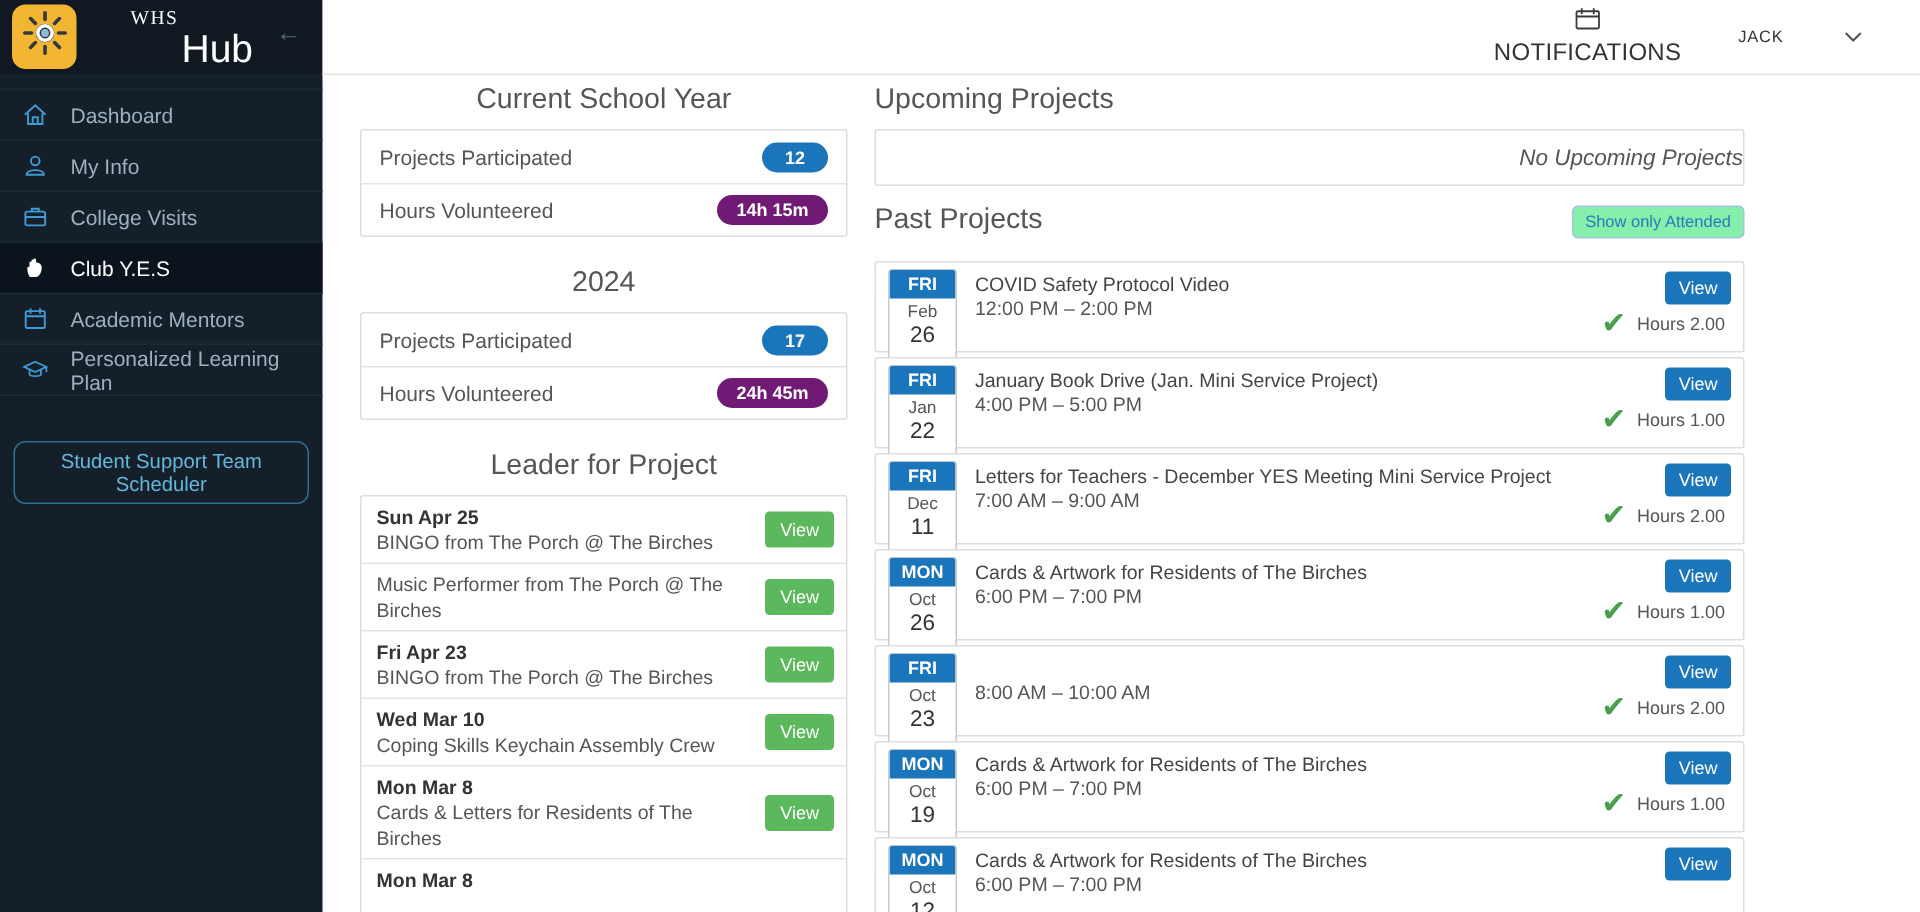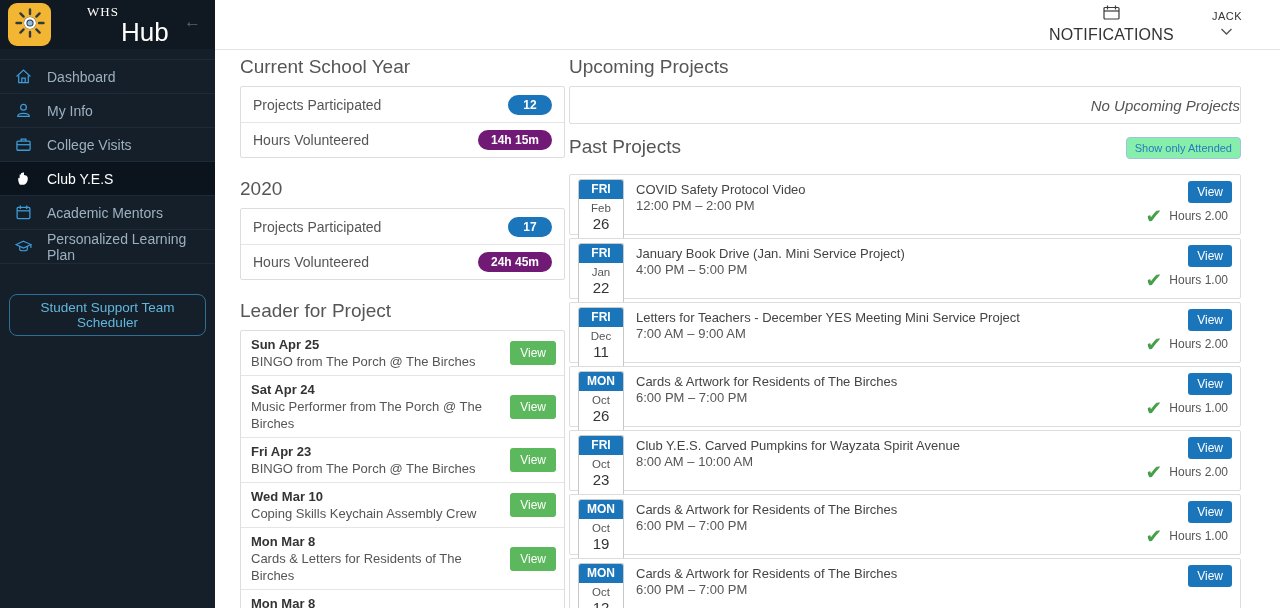--- a/index.html
+++ b/index.html
@@ -27,48 +27,48 @@
   .scheduler-wrap { padding:30px 9px 0 9px; }
   .scheduler-btn { width:100%; background:transparent; border:1px solid #2e6f96; border-radius:8px;
     color:#63b7dc; font-size:13.5px; padding:5px 0; cursor:pointer; font-family:inherit; }
 
   
   .topbar { position:absolute; left:215px; top:0; width:1065px; height:50px; background:#fff;
     border-bottom:1px solid #e3e3e3; display:flex; align-items:center; justify-content:flex-end; }
   .notif { display:flex; flex-direction:column; align-items:center; margin-right:38px; cursor:pointer; }
   .notif-icon svg { width:17px; height:15px; color:#3a3a3a; }
   .notif-label { font-size:16px; color:#333; margin-top:2px; letter-spacing:.2px; }
-  .user { display:flex; flex-direction:column; align-items:center; margin-right:38px; cursor:pointer; }
+  .user { display:flex; align-items:center; margin-right:38px; cursor:pointer;gap:40px; }
   .user-name { font-size:11px; color:#333; letter-spacing:.5px; }
   .chev svg { width:13px; height:8px; color:#555; margin-top:2px; }
 
   
   .main { position:absolute; left:215px; top:50px; width:1065px; height:558px; display:flex; }
   h2.sec { font-size:19px; font-weight:400; color:#565656; }
 
   .left-col { width:325px; margin-left:25px; }
-  .left-col h2.sec { margin:6px 0 8px; }
+  .left-col h2.sec { margin:6px 0 8px;text-align:center; }
   .stat-card { border:1px solid #ddd; border-radius:2px; background:#fff; }
   .stat-row { height:35px; display:flex; align-items:center; justify-content:space-between; padding:0 12px; }
   .stat-row + .stat-row { border-top:1px solid #e5e5e5; }
   .stat-label { font-size:14px; color:#555; }
   .pill { color:#fff; font-size:12px; font-weight:bold; border-radius:11px; padding:3px 13px; min-width:44px; text-align:center; }
   .pill.blue { background:#1b75ba; }
   .pill.green { background:#701a75; }
   .gap-lg { height:14px; }
 
   .leader-card { border:1px solid #ddd; border-radius:2px; background:#fff; }
   .leader-row { position:relative; padding:5px 70px 5px 10px; border-bottom:1px solid #e5e5e5; min-height:44px; }
   .leader-row:last-child { border-bottom:none; }
   .leader-date { font-size:13px; font-weight:bold; color:#333; line-height:17px; }
   .leader-desc { font-size:13px; color:#555; line-height:17px; }
   .view-btn-green { position:absolute; right:8px; top:50%; transform:translateY(-50%);
     background:#5cb85c; color:#fff; border:none; border-radius:3px; font-size:12px; padding:5px 10px; cursor:pointer; font-family:inherit;}
 
-  .right-col { margin-left:4px; width:672px; }
+  .right-col { margin-left:18px; width:580px; }
   .right-col h2.sec { margin:6px 0 8px; }
   .upcoming-card { border:1px solid #ddd; border-radius:2px; height:38px; display:flex;
     align-items:center; justify-content:flex-end; margin-bottom:4px; }
   .upcoming-empty { font-size:15px; font-style:italic; color:#555; }
   .past-head { display:flex; align-items:center; justify-content:space-between; margin:6px 0 8px; }
   .filter-btn { background:#86efac; border:1px solid #9fc3e0; border-radius:4px; color:#2a7ab9;
     font-size:11px; padding:4px 8px; cursor:pointer; font-family:inherit; }
   .past-card { position:relative; border:1px solid #ddd; border-radius:2px; height:61px; margin-bottom:3px; background:#fff; }
   .date-badge { position:absolute; left:8px; top:4px; width:46px; border:1px solid #c9c9c9;
     border-bottom:2px solid #1b75ba; border-radius:3px; text-align:center; overflow:hidden; background:#fff; }
@@ -223,21 +223,21 @@
           </div>
 
           <div class="stat-row">
             <span class="stat-label">Hours Volunteered</span>
             <span class="pill green">14h 15m</span>
           </div>
 
       </div>
 
       <div class="gap-lg"></div>
-      <h2 class="sec">2020</h2>
+      <h2 class="sec">2024</h2>
       <div class="stat-card">
 
           <div class="stat-row">
             <span class="stat-label">Projects Participated</span>
             <span class="pill blue">17</span>
           </div>
 
           <div class="stat-row">
             <span class="stat-label">Hours Volunteered</span>
             <span class="pill green">24h 45m</span>
@@ -249,21 +249,20 @@
       <h2 class="sec">Leader for Project</h2>
       <div class="leader-card">
 
           <div class="leader-row">
             <div class="leader-date">Sun Apr 25</div>
             <div class="leader-desc">BINGO from The Porch @ The Birches</div>
             <button class="view-btn-green">View</button>
           </div>
 
           <div class="leader-row">
-            <div class="leader-date">Sat Apr 24</div>
             <div class="leader-desc">Music Performer from The Porch @ The Birches</div>
             <button class="view-btn-green">View</button>
           </div>
 
           <div class="leader-row">
             <div class="leader-date">Fri Apr 23</div>
             <div class="leader-desc">BINGO from The Porch @ The Birches</div>
             <button class="view-btn-green">View</button>
           </div>
 
@@ -359,21 +358,20 @@
               <span class="hours-text">Hours 1.00</span>
             </div>
           </div>
 
           <div class="past-card">
             <div class="date-badge">
               <div class="badge-dow">FRI</div>
               <div class="badge-month">Oct</div>
               <div class="badge-day">23</div>
             </div>
-            <div class="past-title">Club Y.E.S. Carved Pumpkins for Wayzata Spirit Avenue</div>
             <div class="past-time">8:00 AM – 10:00 AM</div>
             <button class="view-btn-blue">View</button>
             <div class="hours-wrap">
               <span class="check">✔</span>
               <span class="hours-text">Hours 2.00</span>
             </div>
           </div>
 
           <div class="past-card">
             <div class="date-badge">

